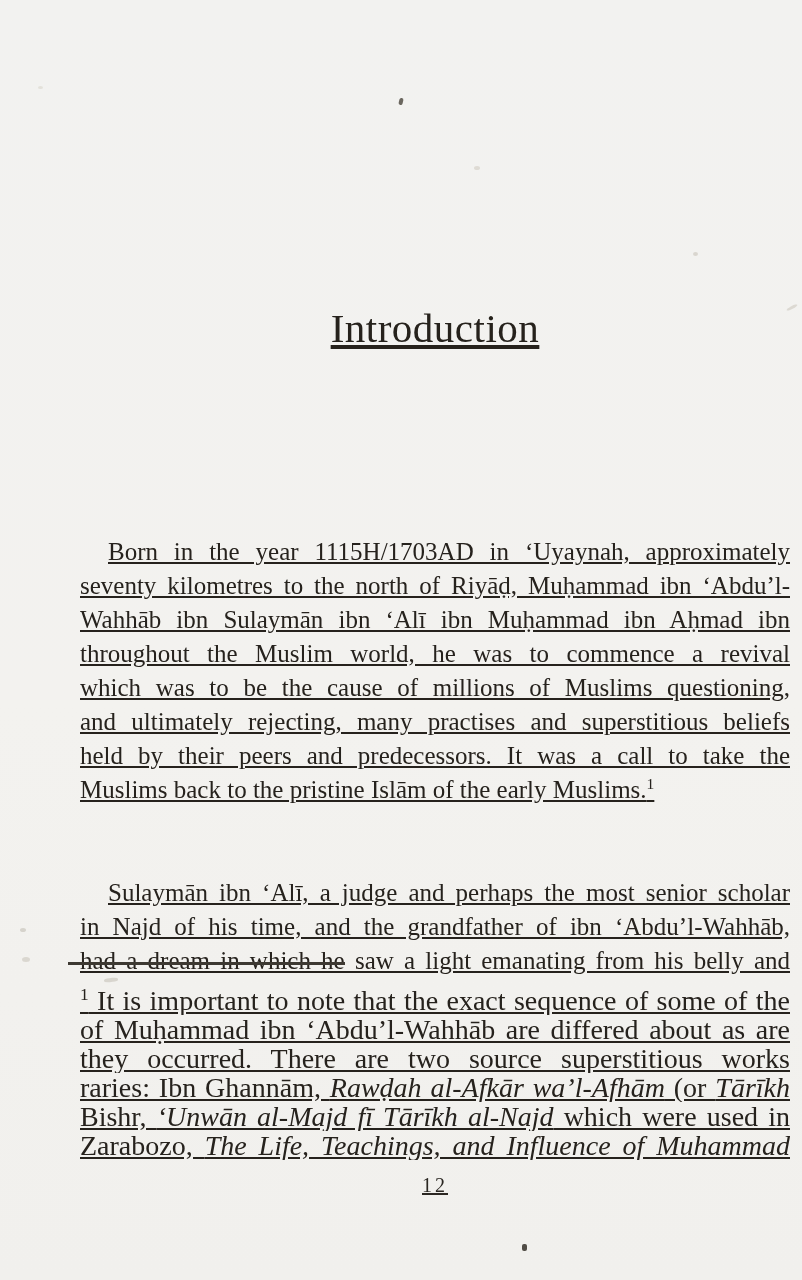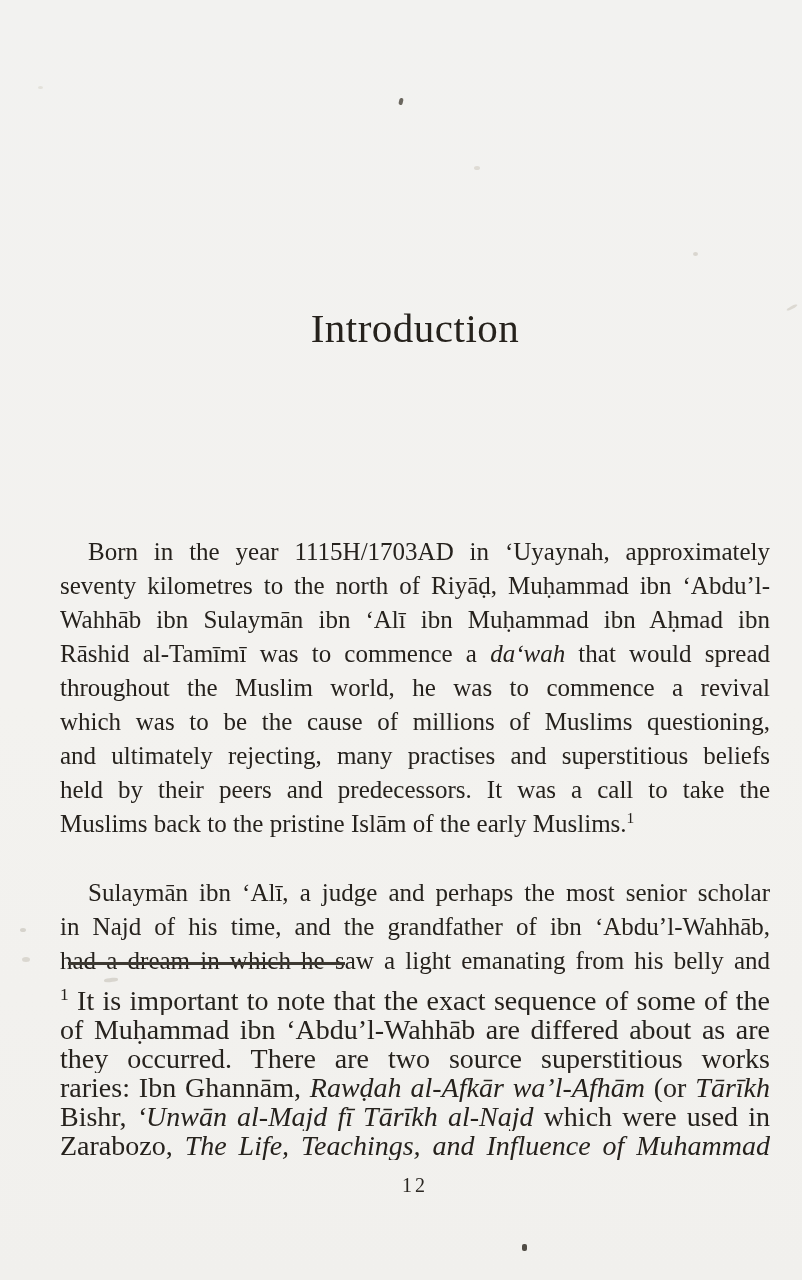--- a/index.html
+++ b/index.html
@@ -3,21 +3,21 @@
 <meta charset="utf-8">
 <style>
   html,body { margin:0; padding:0; }
   body {
     width:802px; height:1280px; position:relative; overflow:hidden;
     background:linear-gradient(180deg,#f2f2f0 0%,#f3f2ef 55%,#f1f0ed 100%);
     font-family:"Liberation Serif","DejaVu Serif",serif;
     color:#26221d;
     -webkit-font-smoothing:antialiased;
   }
-  .col { position:absolute; left:60px; width:710px; }
+  .col { position:absolute; left:80px; width:710px;text-decoration:underline; }
   .title {
     top:276px; text-align:center; font-size:41px; line-height:50px;
     letter-spacing:0.5px; color:#26221c; font-weight:normal;
   }
   .para.p1 { top:503px; }
   .para.p2 { top:844px; }
   .line {
     height:34px; line-height:34px; font-size:25px;
     text-align:justify; overflow:hidden; white-space:normal;
   }
@@ -44,21 +44,20 @@
 </style>
 </head>
 <body>
 
 <h1 class="col title">Introduction</h1>
 
 <div class="col para p1">
     <div class="line jl ind"><span>Born in the year 1115H/1703AD in ‘Uyaynah, approximately</span></div>
     <div class="line jl"><span>seventy kilometres to the north of Riyāḍ, Muḥammad ibn ‘Abdu’l-</span></div>
     <div class="line jl"><span>Wahhāb ibn Sulaymān ibn ‘Alī ibn Muḥammad ibn Aḥmad ibn</span></div>
-    <div class="line jl"><span>Rāshid al-Tamīmī was to commence a </span><span class="it">da‘wah</span><span> that would spread</span></div>
     <div class="line jl"><span>throughout the Muslim world, he was to commence a revival</span></div>
     <div class="line jl"><span>which was to be the cause of millions of Muslims questioning,</span></div>
     <div class="line jl"><span>and ultimately rejecting, many practises and superstitious beliefs</span></div>
     <div class="line jl"><span>held by their peers and predecessors. It was a call to take the</span></div>
     <div class="line"><span>Muslims back to the pristine Islām of the early Muslims.</span><sup>1</sup></div>
   </div>
 <div class="col para p2">
     <div class="line jl ind"><span>Sulaymān ibn ‘Alī, a judge and perhaps the most senior scholar</span></div>
     <div class="line jl"><span>in Najd of his time, and the grandfather of ibn ‘Abdu’l-Wahhāb,</span></div>
     <div class="line jl"><span>had a dream in which he saw a light emanating from his belly and</span></div>

